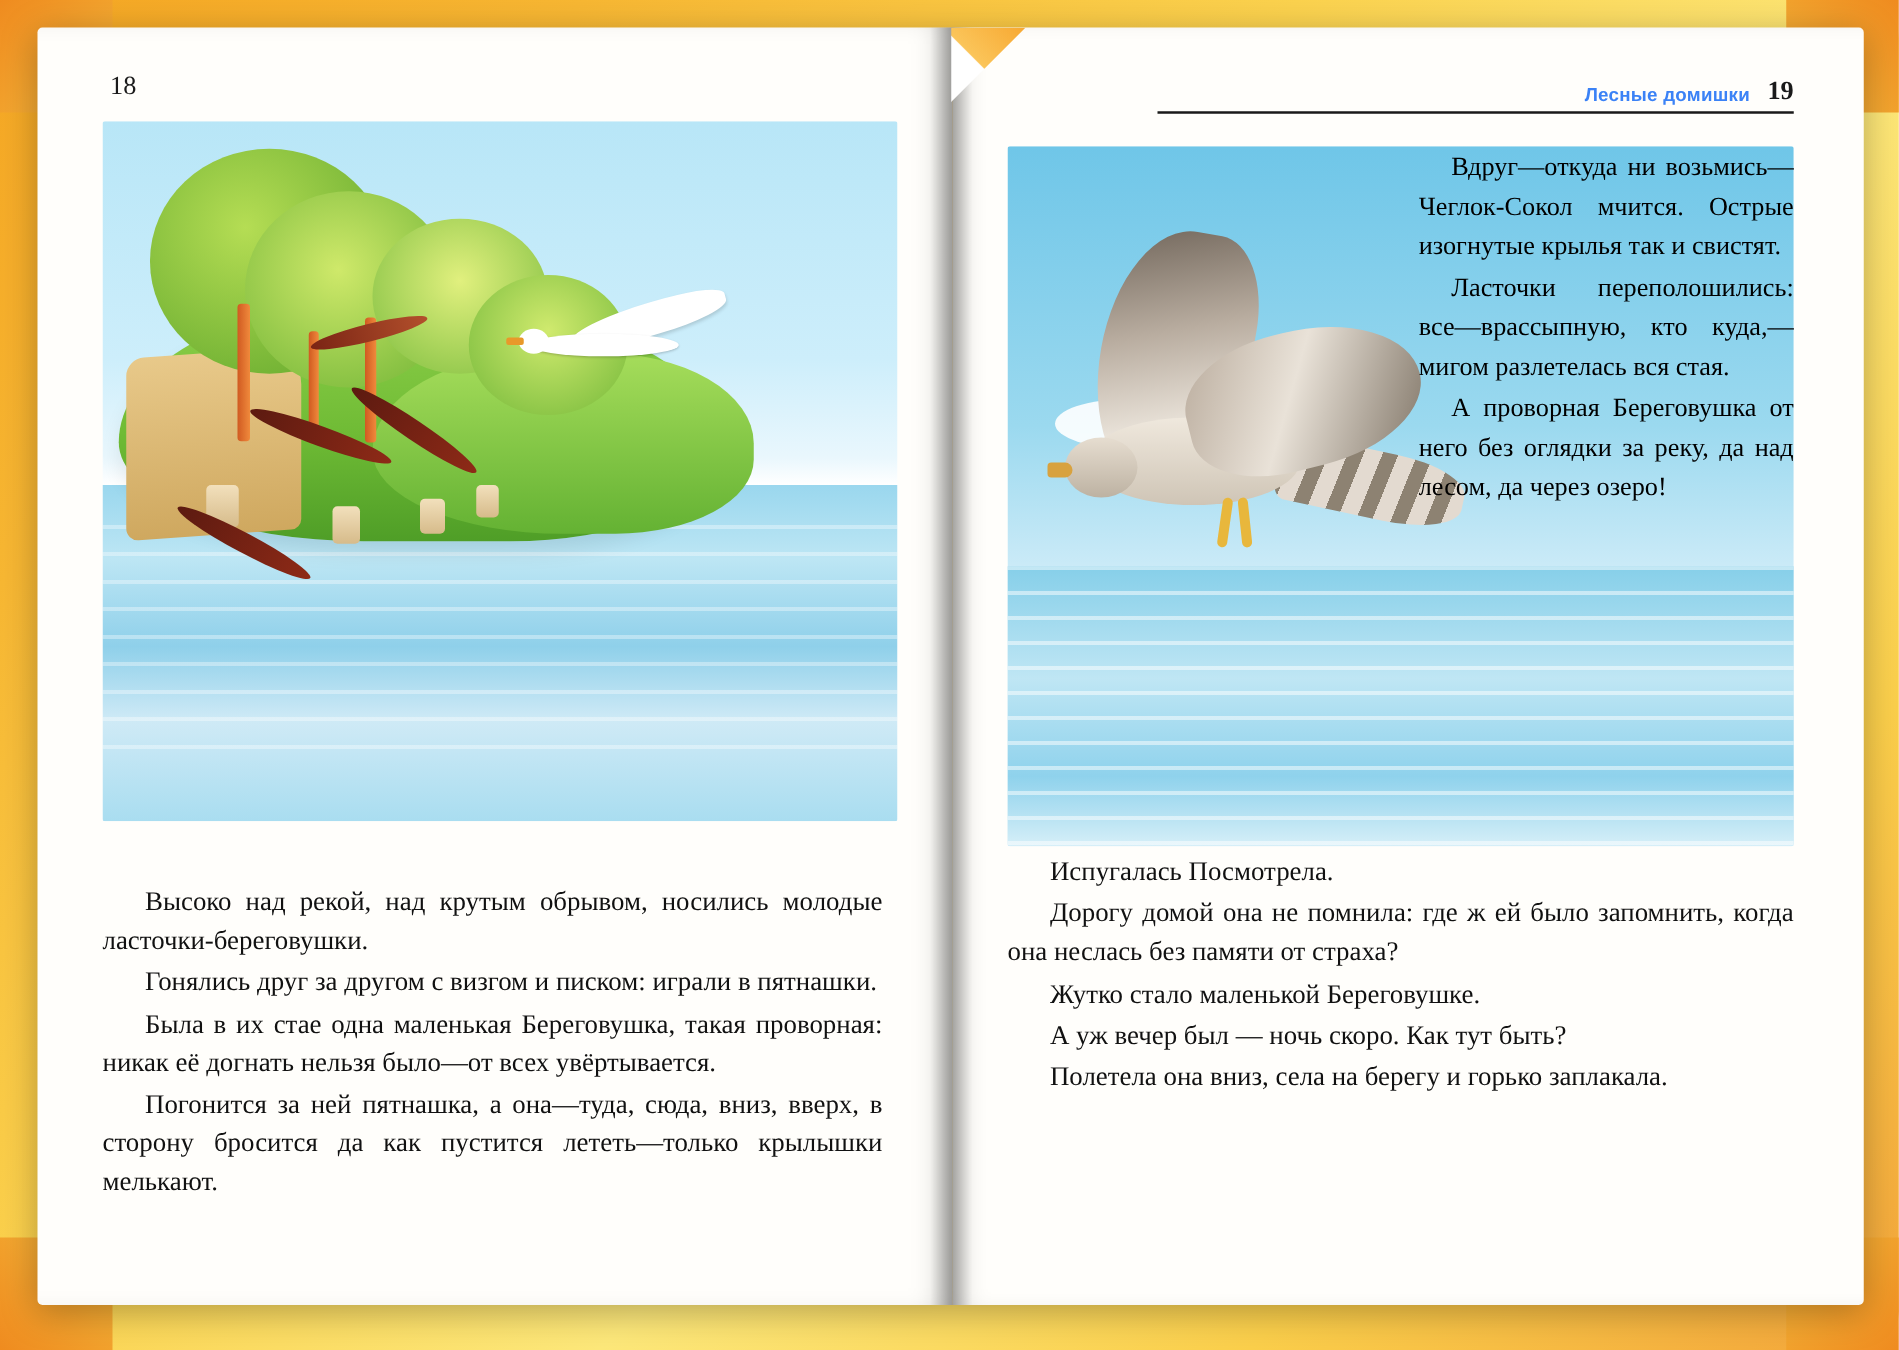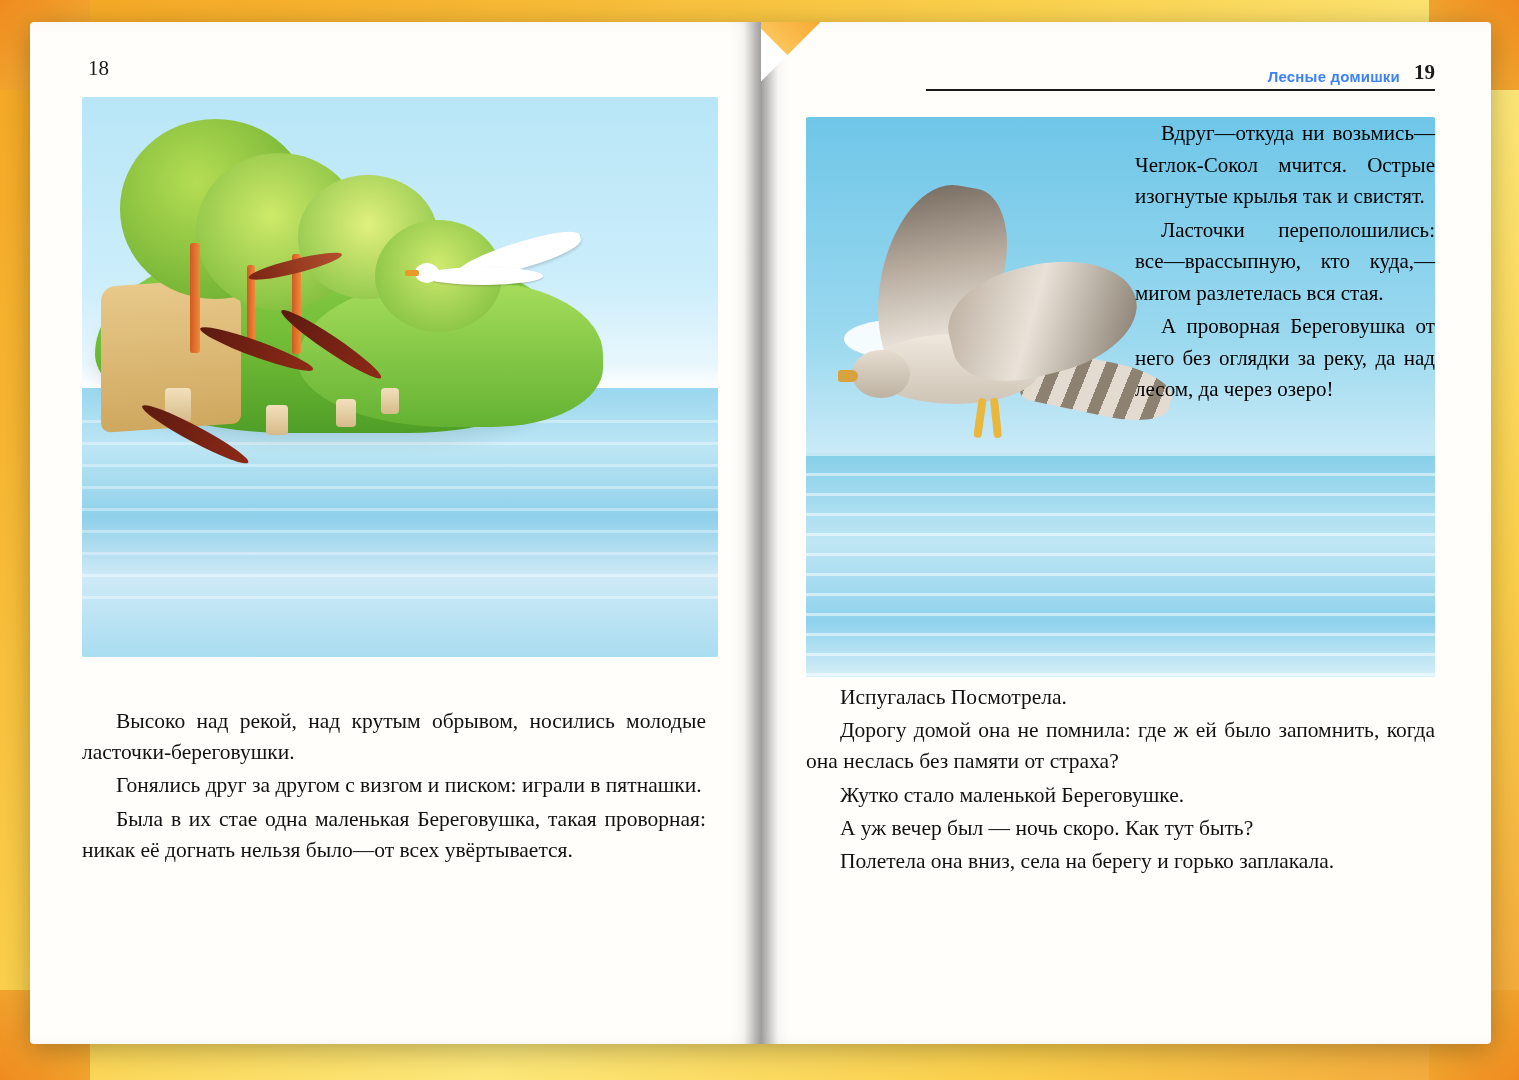--- a/index.html
+++ b/index.html
@@ -242,20 +242,21 @@
           <span class="g-body"></span>
           <span class="g-head"></span>
           <span class="g-beak"></span>
         </div>
       </div>
 
       <div class="left-bottom body-text">
         <p>Высоко над рекой, над крутым обрывом, носились молодые ласточки-береговушки.</p>
         <p>Гонялись друг за другом с визгом и писком: играли в пятнашки.</p>
         <p>Была в их стае одна маленькая Береговушка, такая проворная: никак её догнать нельзя было—от всех увёртывается.</p>
+        <p>Погонится за ней пятнашка, а она—туда, сюда, вниз, вверх, в сторону бросится да как пустится лететь—только крылышки мелькают.</p>
       </div>
     </div>
 
     <div class="page right">
       <div class="head-right">
         <span class="head-title">Лесные домишки</span>
         <span class="head-folio">19</span>
       </div>
 
       <div class="illus-r">

